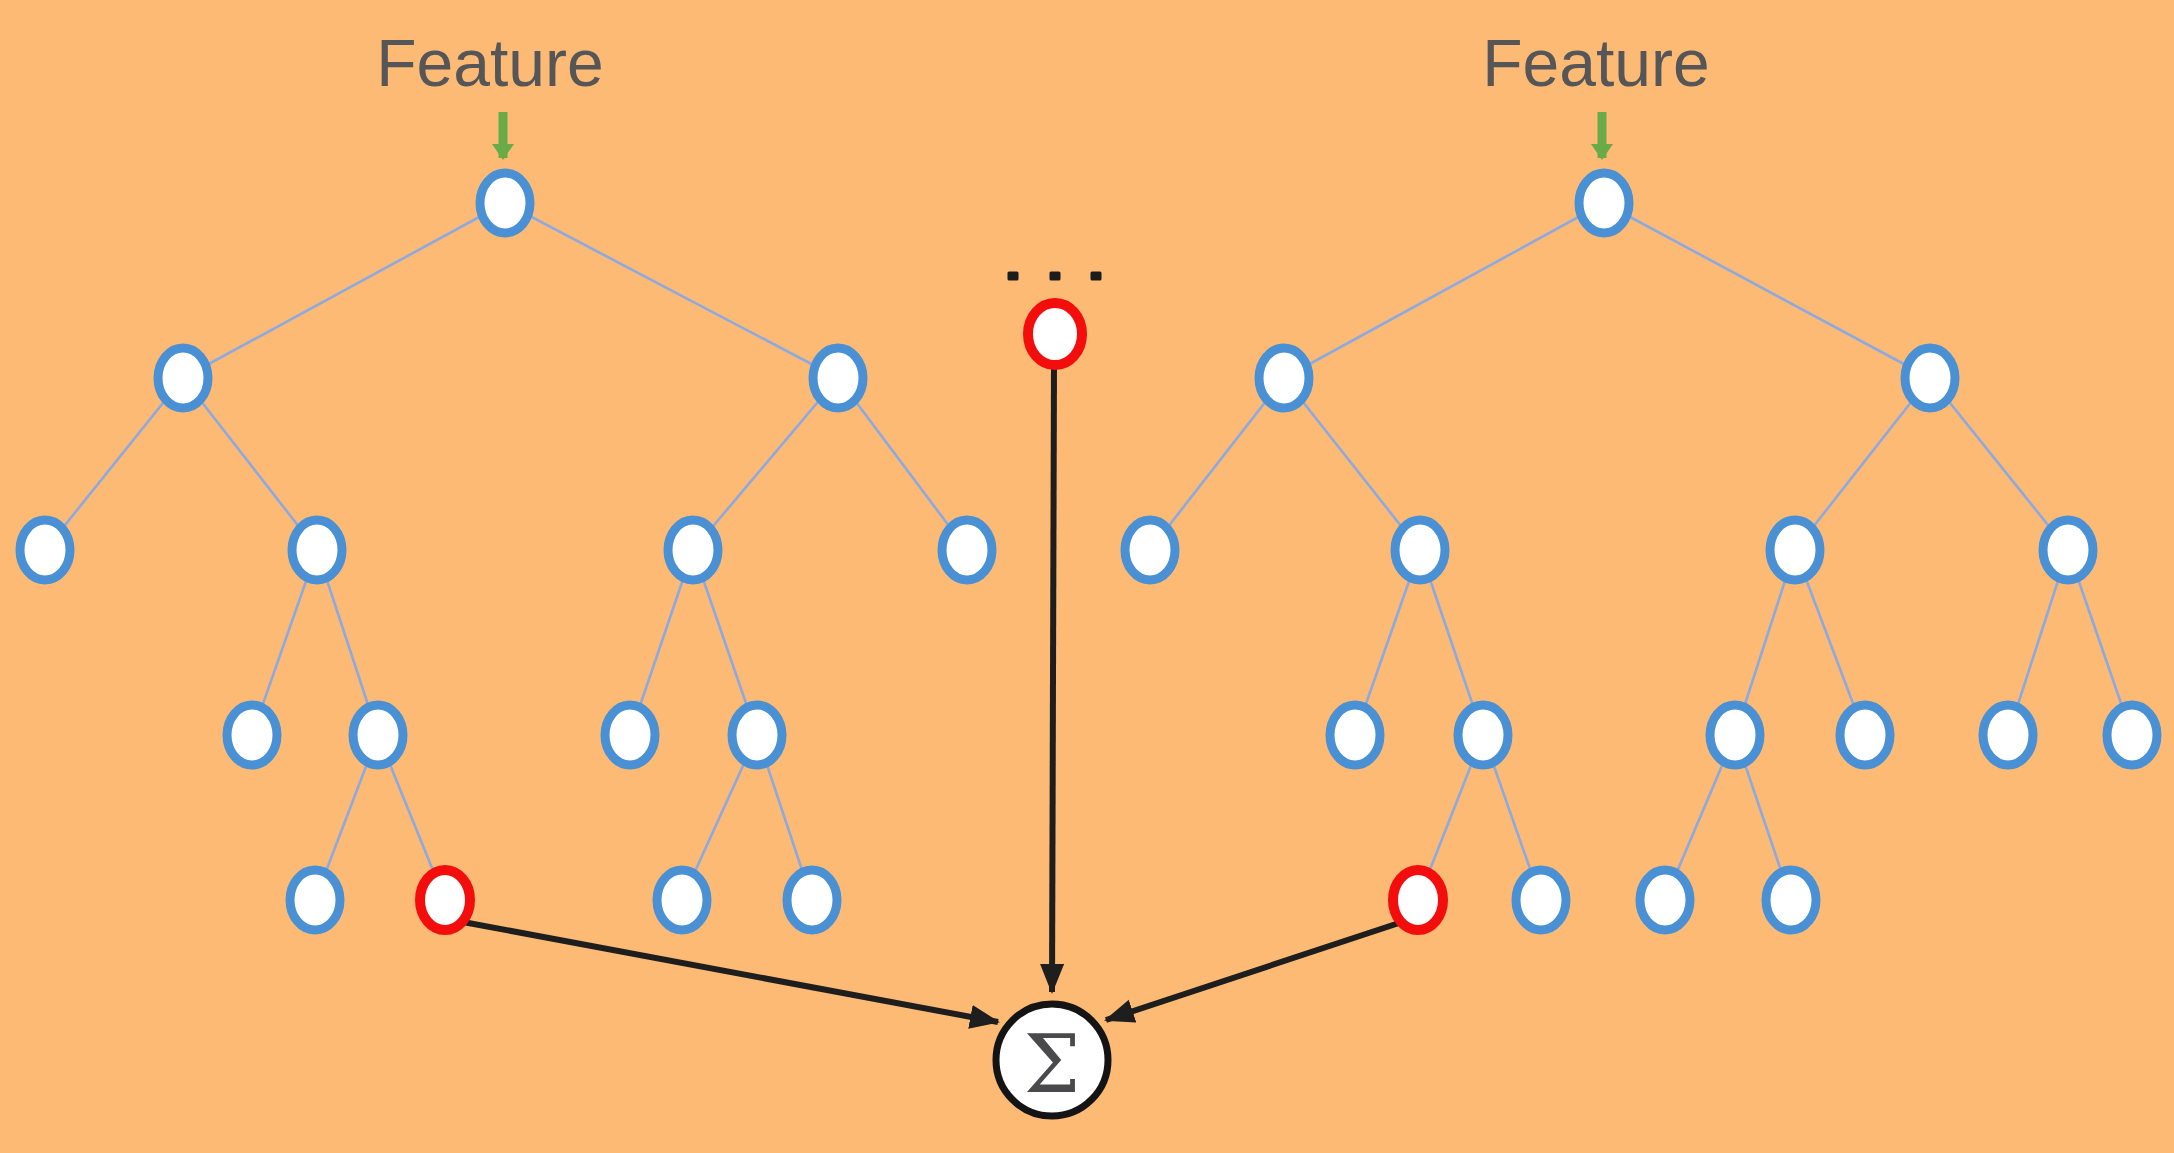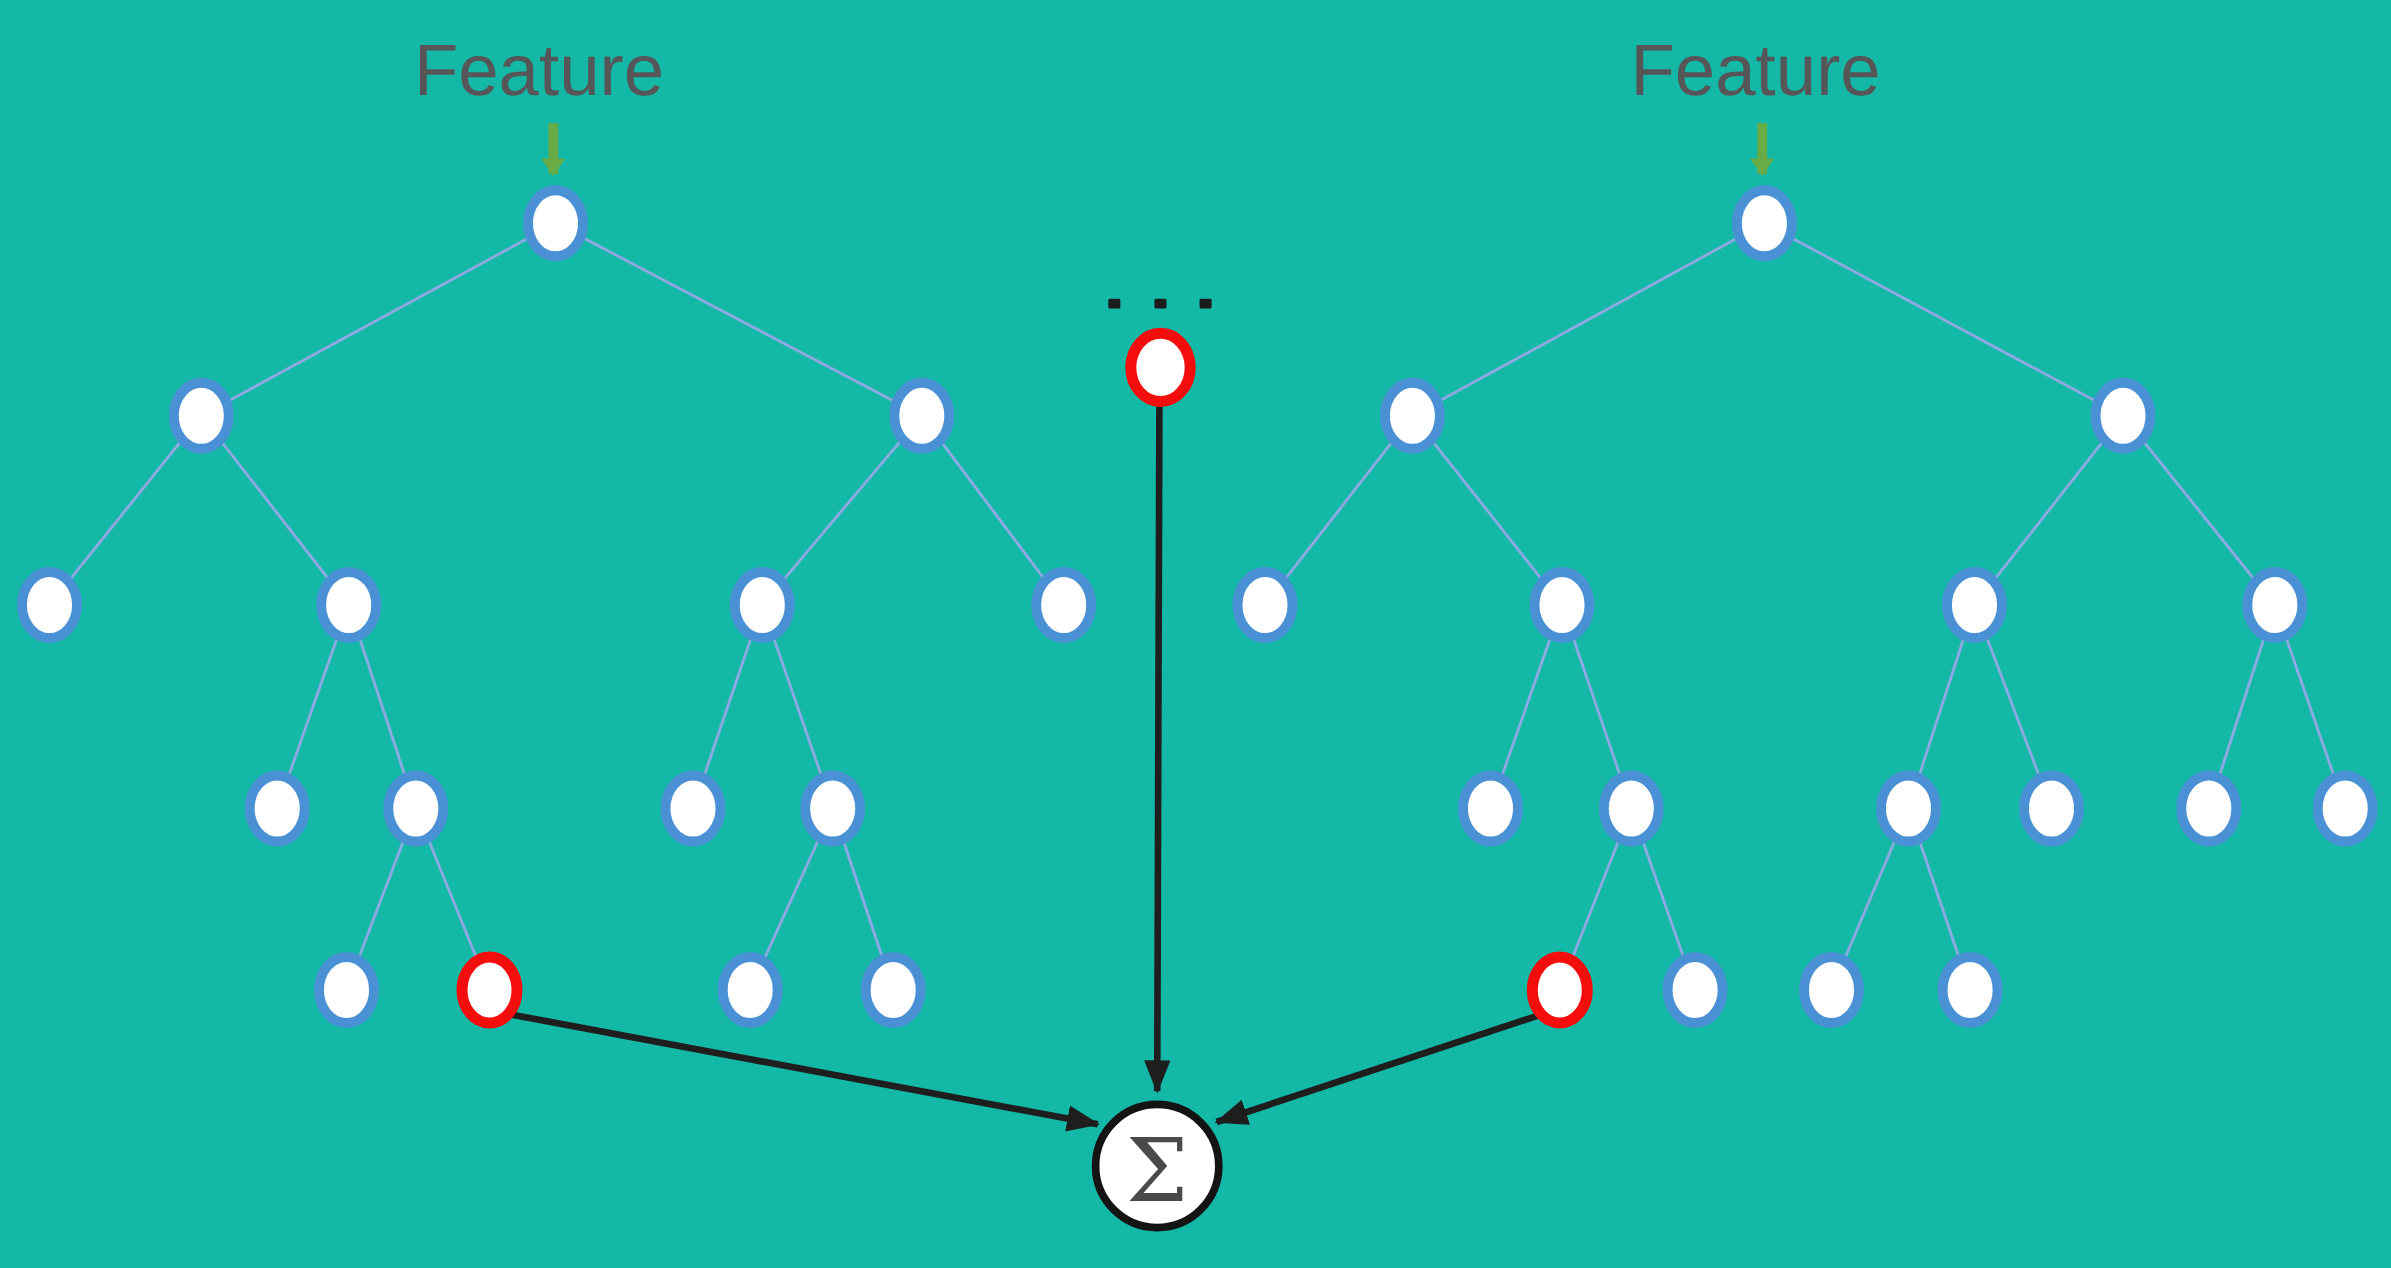--- a/index.html
+++ b/index.html
@@ -4,21 +4,21 @@
 <style>
   html, body {
     margin: 0;
     padding: 0;
     background: #ffffff;
   }
   .canvas {
     position: relative;
     width: 2174px;
     height: 1153px;
-    background: #14b8a6;
+    background: #fdba74;
     overflow: hidden;
   }
   svg { display: block; }
 
   .tree-edge {
     stroke: #8da9e2;
     stroke-width: 2.6;
     fill: none;
   }
   .node {

